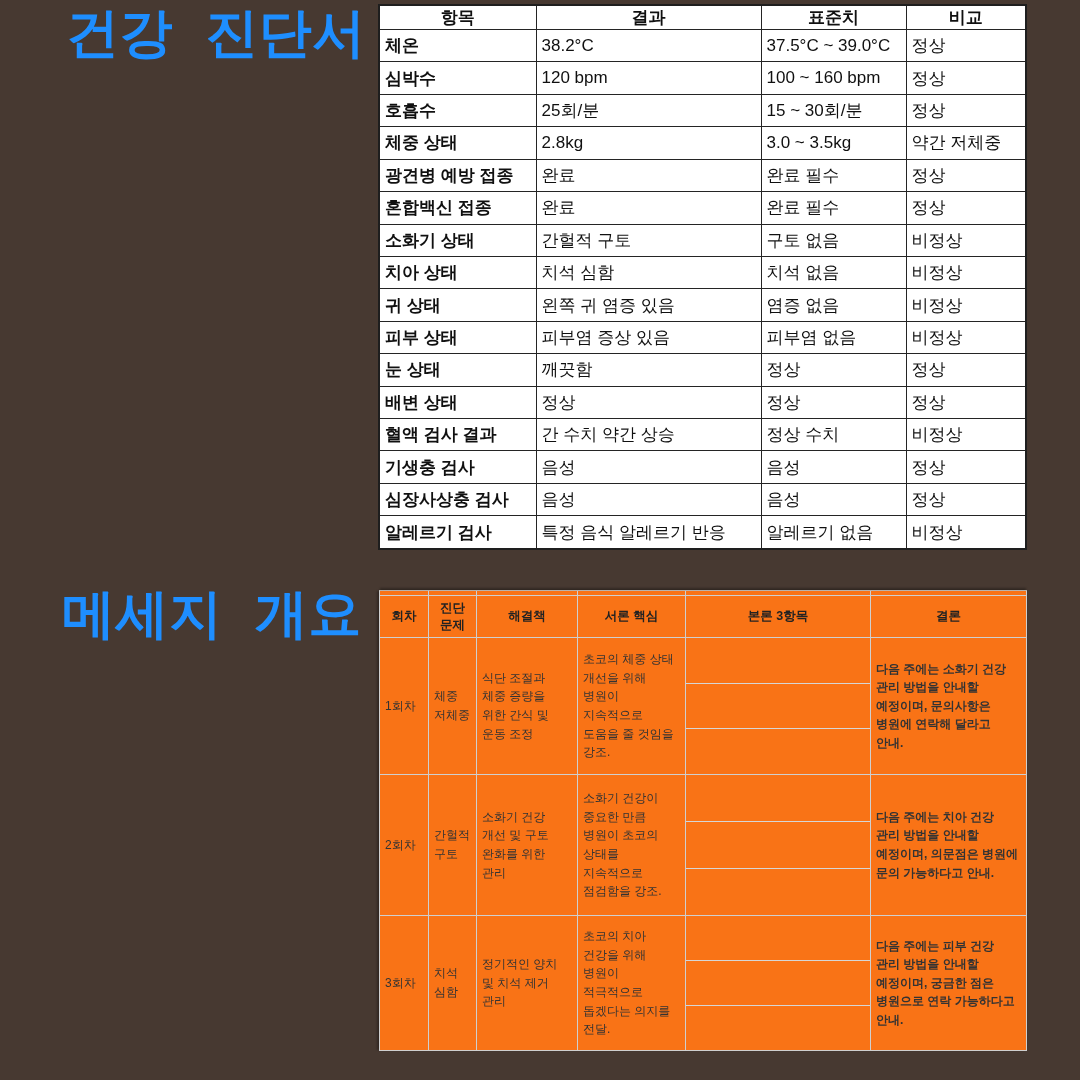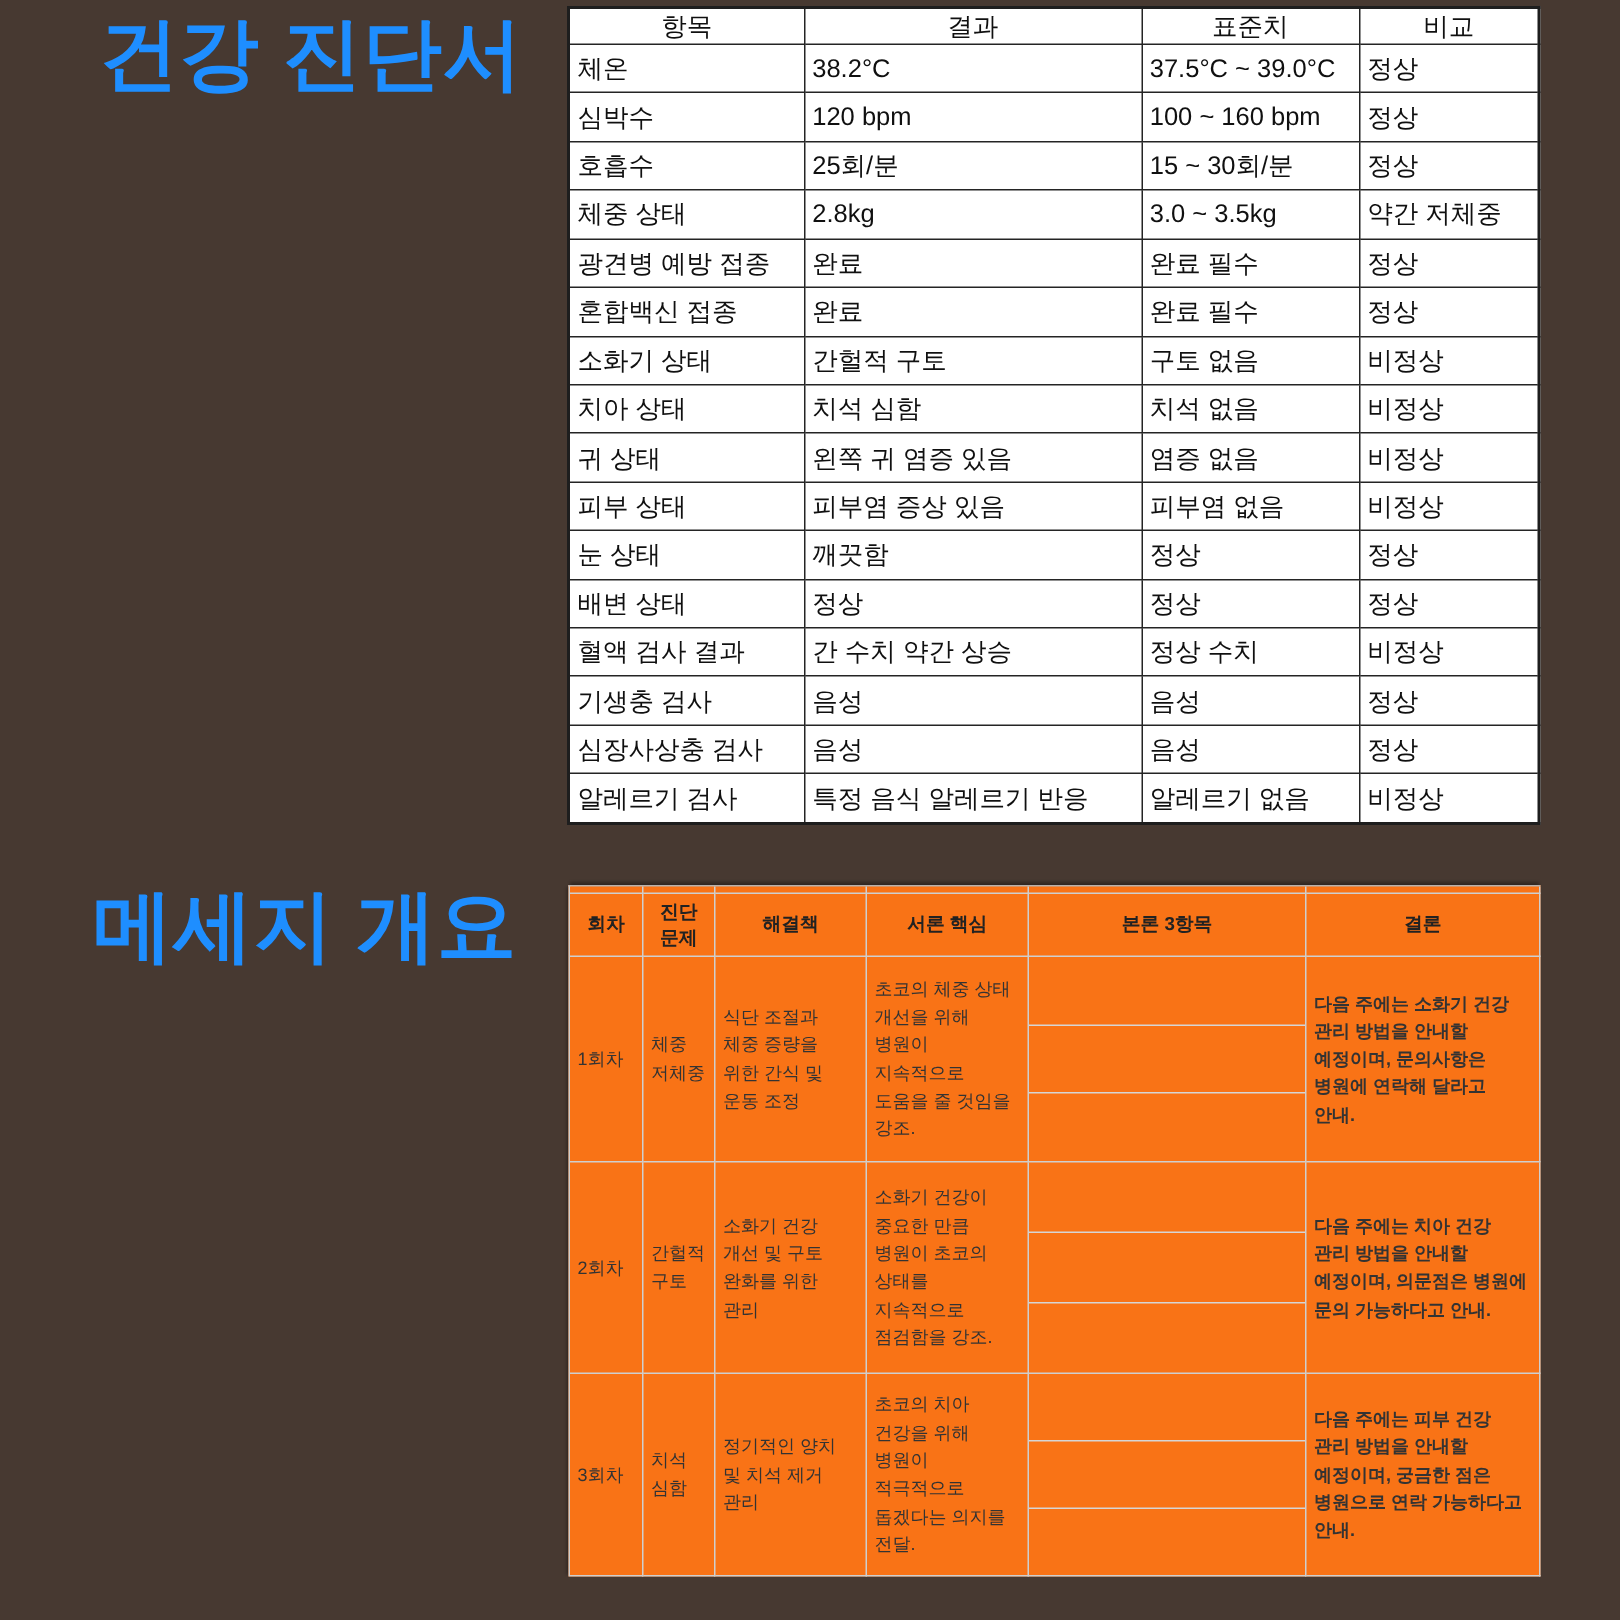--- a/index.html
+++ b/index.html
@@ -5,38 +5,38 @@
   html,body{margin:0;padding:0;background:#2e251f;}
   .canvas{
     position:relative;width:1080px;height:1080px;overflow:hidden;
     background:#473931;
     font-family:"Liberation Sans","DejaVu Sans",sans-serif;
   }
   
   .poster-title{
     position:absolute;color:#1E8EFF;font-weight:900;font-size:53px;
     line-height:1.1;letter-spacing:0.5px;white-space:nowrap;
-    font-family:Liberation Sans, sans-serif;
+    font-family:Liberation Mono, monospace;
   }
   .title1{left:66px;top:8px;}
   .title2{left:62px;top:589px;}
 
   
   .table1-wrap{position:absolute;left:378px;top:4px;}
   table.t1{
     border-collapse:collapse;table-layout:fixed;background:#ffffff;
     width:647px;height:546px;border:2px solid #1e1e1e;
   }
   .t1 th,.t1 td{
     border:1.5px solid #242424;overflow:hidden;box-sizing:border-box;
     vertical-align:middle;
   }
-  .t1 th{font-size:17px;font-weight:400;text-align:center;color:#101010;padding:0 3px;}
+  .t1 th{font-size:17px;font-weight:700;text-align:center;color:#101010;padding:0 3px;}
   .t1 td{font-size:17px;color:#101010;padding:0 5px;white-space:nowrap;text-align:left;}
-  .t1 td:first-child{font-weight:400;}
+  .t1 td:first-child{font-weight:700;}
 
   
   .table2-wrap{
     position:absolute;left:379px;top:590px;width:648px;background:#f97316;
     border-left:1px solid #cfcfcf;border-top:1px solid #b9b2ac;box-sizing:border-box;
     box-shadow:-3px 0 2px -1px rgba(0,0,0,0.30), 0 -3px 2px -1px rgba(0,0,0,0.30);
   }
   .t2-stub,.t2-header,.t2-row{display:flex;width:100%;box-sizing:border-box;}
   .t2c{
     border-right:1px solid #cfcfcf;border-bottom:1px solid #cfcfcf;

